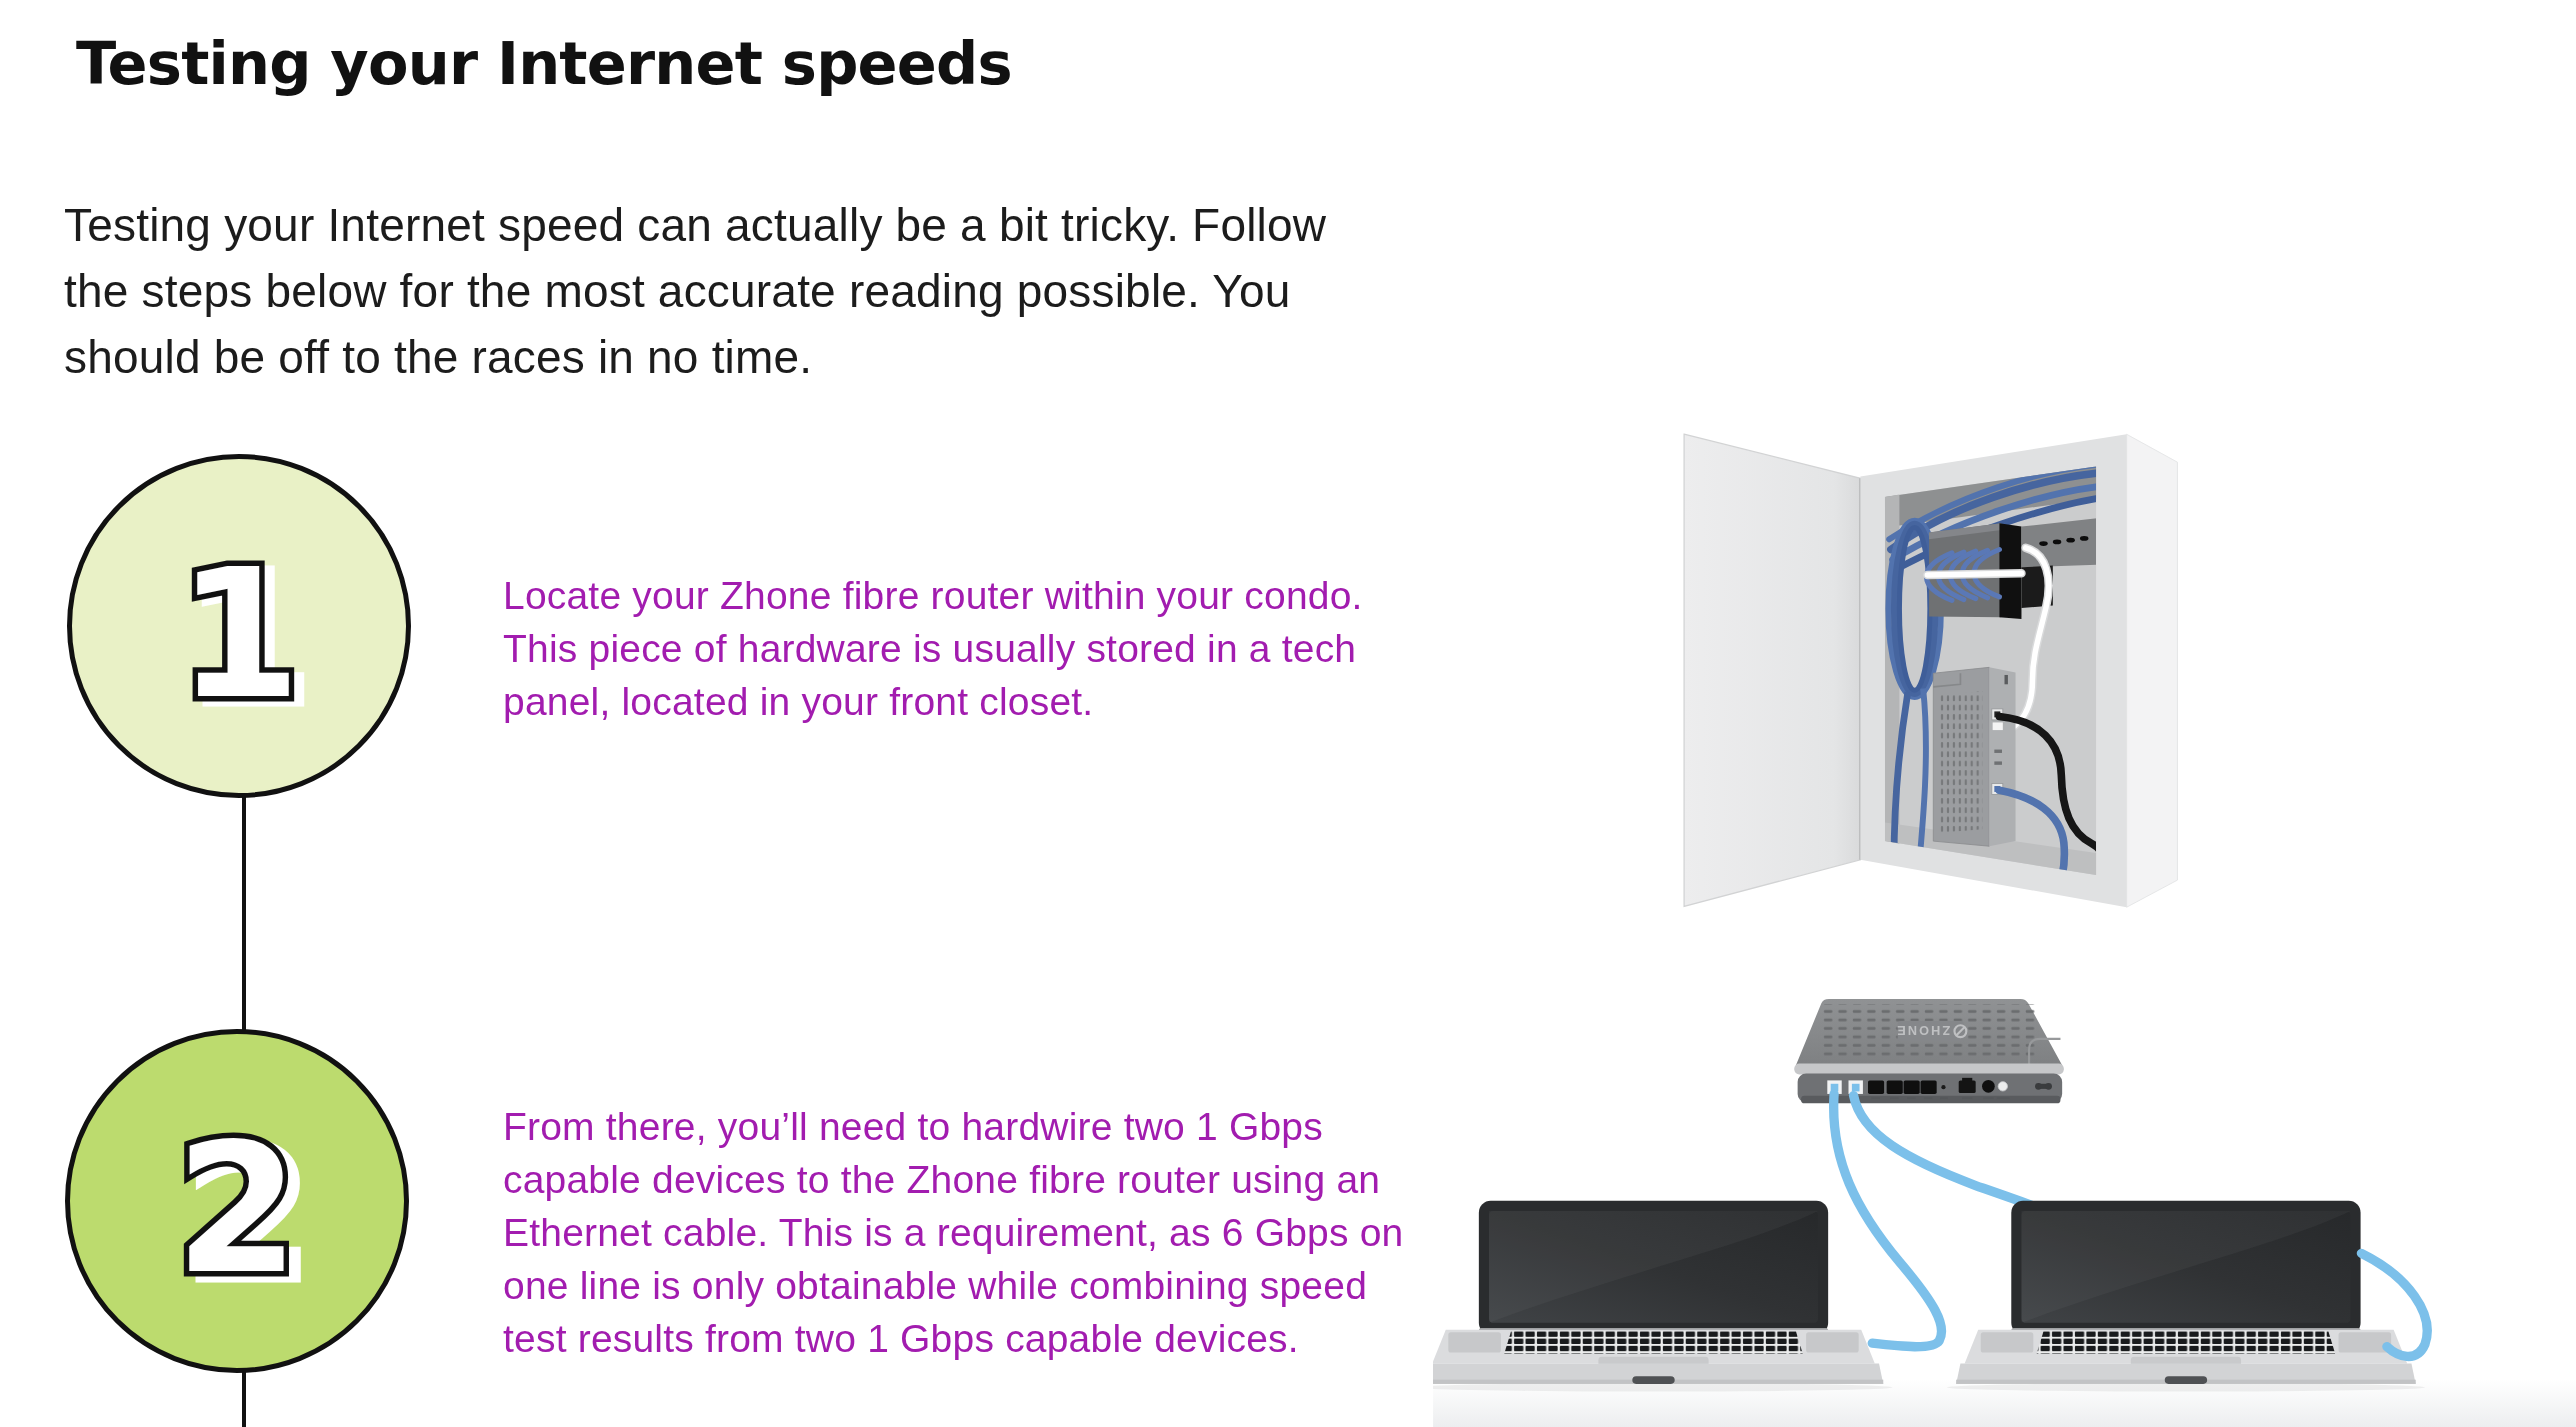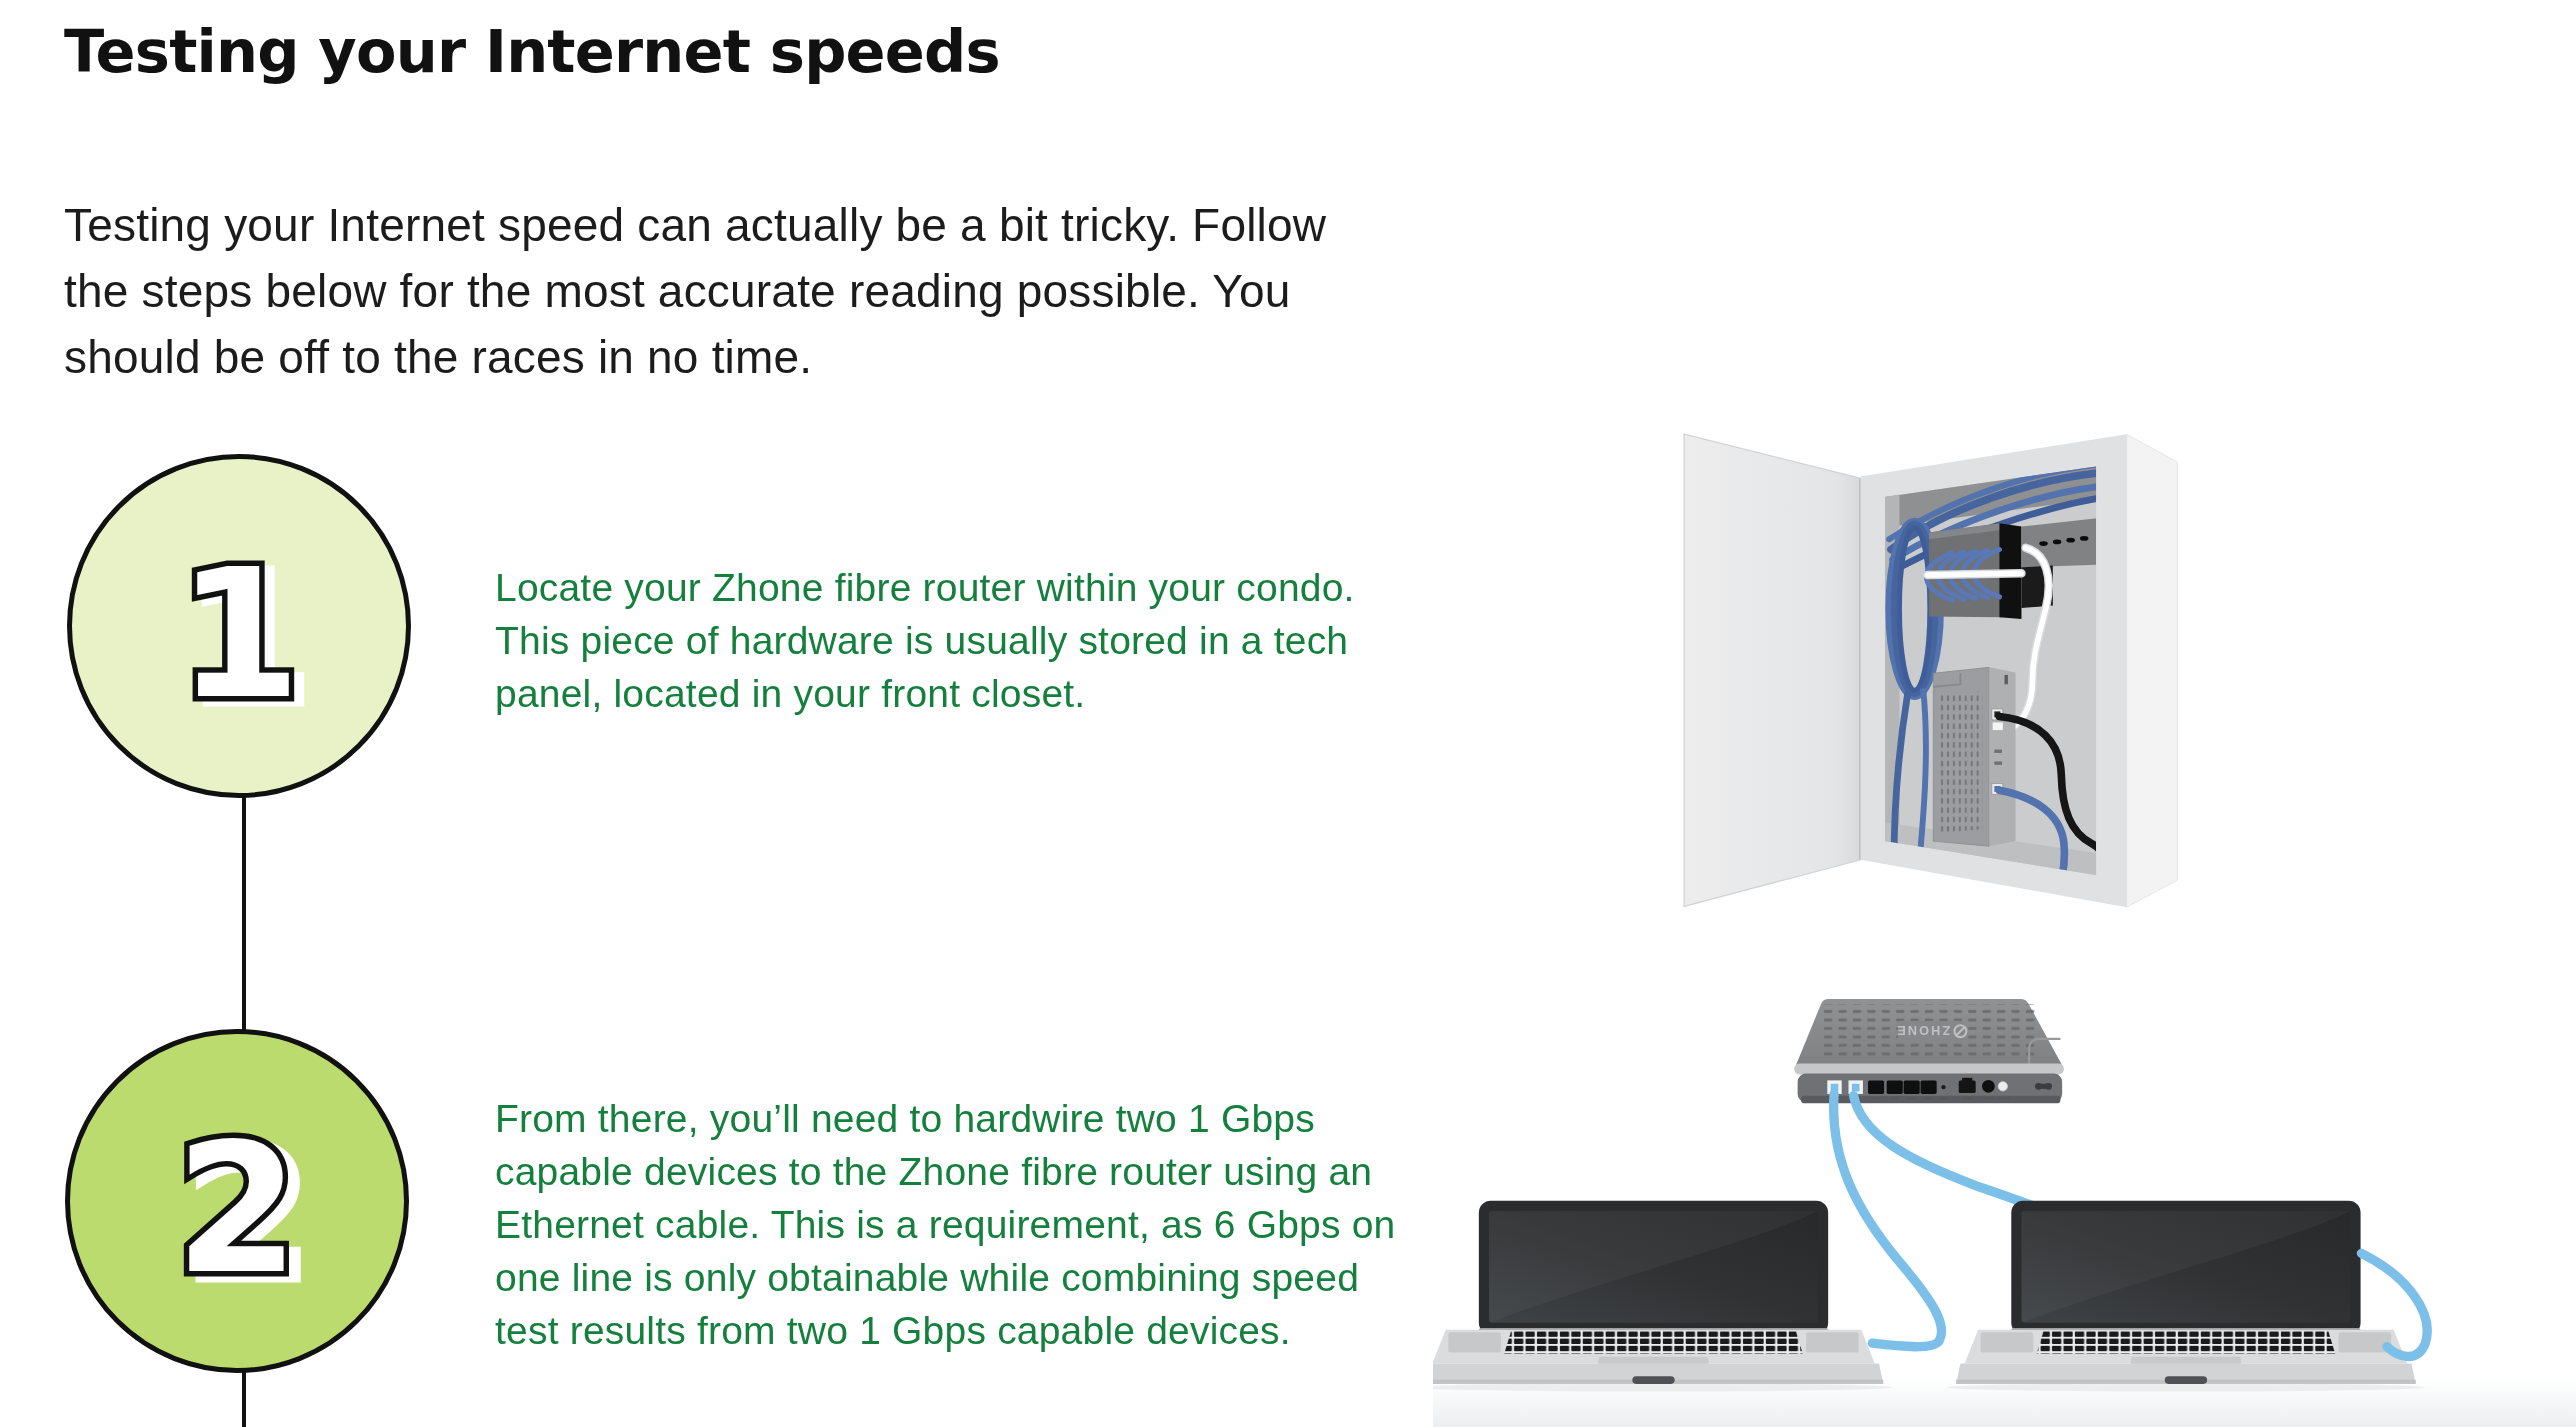--- a/index.html
+++ b/index.html
@@ -3,21 +3,21 @@
 <meta charset="utf-8">
 <style>
   html,body{margin:0;padding:0;}
   body{
     width:2576px;height:1428px;position:relative;overflow:hidden;
     background:#ffffff;
     font-family:"Liberation Sans", sans-serif;
     color:#1b1b1b;
   }
   h1{
-    margin:0;left:64px;top:20.4px;position:absolute;
+    margin:12px;left:64px;top:20.4px;position:absolute;
     font-family:"DejaVu Sans","Liberation Sans",sans-serif;
     font-weight:bold;font-size:59px;line-height:1.1;letter-spacing:-0.8px;color:#111;
   }
   .intro{
     left:64px;top:146px;width:1272px;position:absolute;
     font-size:46px;line-height:66px;letter-spacing:0.2px;color:#1c1c1c;
   }
   .connector{
     left:242px;top:626px;width:4.2px;height:802px;position:absolute;
     background:#111;z-index:0;
@@ -26,22 +26,22 @@
     position:absolute;width:334px;height:334px;border-radius:50%;
     border:5.1px solid #111;z-index:2;display:flex;align-items:center;justify-content:center;
   }
   .step-circle.c1{left:67px;top:454px;}
   .step-circle.c2{left:65px;top:1029px;}
   .step-circle svg{width:254px;height:237px;overflow:visible;}
   .step-circle text{
     font-family:"DejaVu Sans","Liberation Sans",sans-serif;font-weight:bold;
   }
   .step-text{
-    position:absolute;left:487px;width:916px;margin:8px;
-    font-size:39px;line-height:53px;letter-spacing:0.2px;color:#15803d;
+    position:absolute;left:487px;width:916px;margin:16px;
+    font-size:39px;line-height:53px;letter-spacing:0.2px;color:#a21caf;
   }
   .step-text.s1{top:553px;width:912px;}
   .step-text.s2{top:1084px;width:912px;}
   .illus{position:absolute;}
   .illus svg{display:block;width:100%;height:100%;}
 </style>
 </head>
 <body>
 
 <main>

